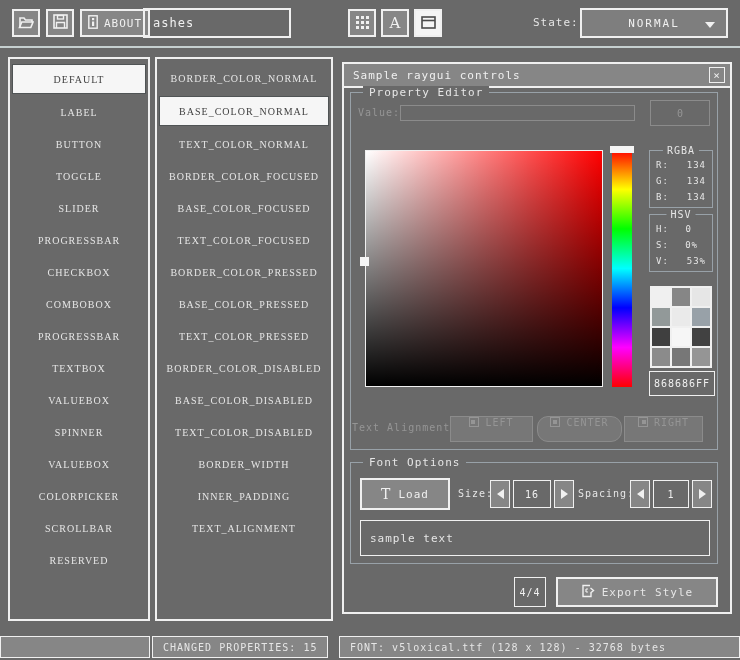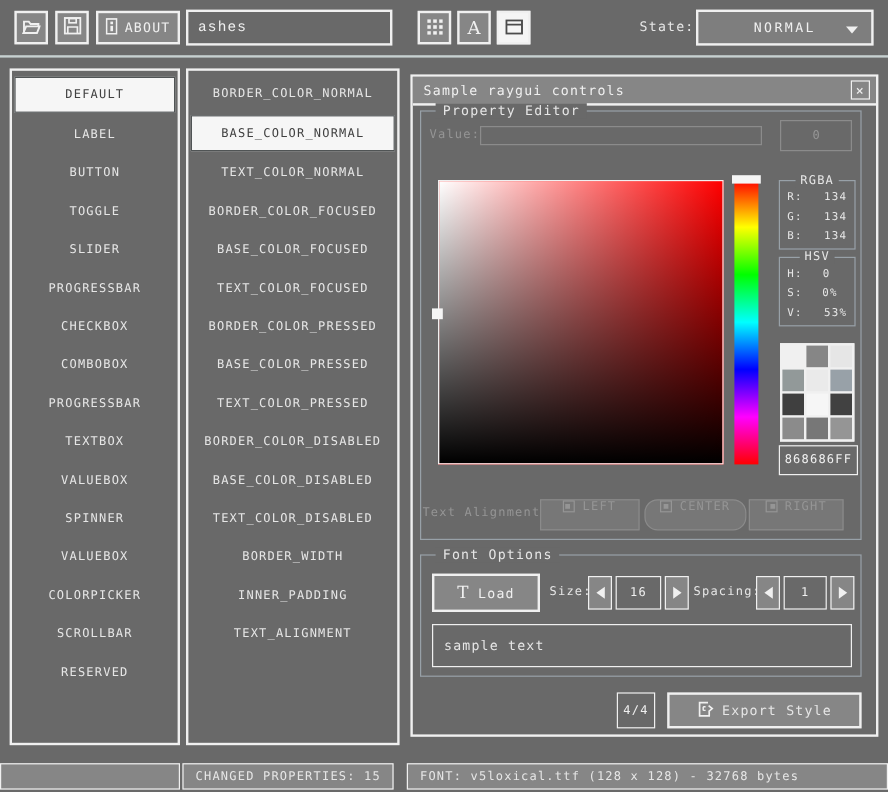--- a/index.html
+++ b/index.html
@@ -18,21 +18,21 @@
   .tb-btn.active{background:#f5f5f5;color:#4c4c4c;}
   #name-input{border:2px solid #f0f0f0;background:transparent;color:#f0f0f0;
     font-family:"DejaVu Sans Mono",monospace;font-size:12px;padding:0 8px;outline:none;letter-spacing:1px;}
   .label-txt{color:#e6e6e6;font-size:11px;letter-spacing:1px;}
   #state-dropdown{border:2px solid #f0f0f0;background:#7e7e7e;color:#f0f0f0;font-size:11px;letter-spacing:2px;}
   .tri-down{width:0;height:0;border-left:5px solid transparent;border-right:5px solid transparent;border-top:6px solid #f0f0f0;}
   .tri-left{width:0;height:0;border-top:5px solid transparent;border-bottom:5px solid transparent;border-right:7px solid #f0f0f0;}
   .tri-right{width:0;height:0;border-top:5px solid transparent;border-bottom:5px solid transparent;border-left:7px solid #f0f0f0;}
 
   
-  .panel{border:2px solid #f0f0f0;background:#696969;padding-top:5px;}
+  .panel{border:2px solid #f0f0f0;background:#696969;padding-top:5px;font-family:Liberation Serif, serif;}
   .list-item{height:28px;margin:0 2px 4px 2px;display:flex;align-items:center;justify-content:center;
     font-size:10px;color:#e6e6e6;letter-spacing:1px;cursor:pointer;white-space:nowrap;}
   .list-item.selected{background:#f6f6f6;color:#414141;border:1px solid #505455;}
 
   
   #sample-window{left:342px;top:62px;width:390px;height:552px;border:2px solid #f0f0f0;background:#696969;}
   #window-titlebar{position:absolute;left:0;top:0;width:100%;height:24px;background:#868686;
     border-bottom:2px solid #f0f0f0;display:flex;align-items:center;box-sizing:border-box;
     padding-left:9px;color:#f0f0f0;font-size:11px;letter-spacing:1px;}
   #window-close{position:absolute;right:5px;top:3px;width:16px;height:16px;border:1px solid #f0f0f0;
@@ -108,21 +108,21 @@
   <div class="abs tb-btn flexc" style="left:80px;top:9px;width:70px;height:28px;gap:6px;font-size:11px;letter-spacing:1px;">
     <span>
       <svg width="10" height="14" viewBox="0 0 10 14">
         <rect x="0.8" y="0.8" width="8.4" height="12.4" fill="none" stroke="#f0f0f0" stroke-width="1.4"></rect>
         <rect x="4" y="3" width="2.2" height="2.2" fill="#f0f0f0"></rect>
         <rect x="4" y="6.5" width="2.2" height="4.5" fill="#f0f0f0"></rect>
       </svg>
     </span>
     <span>ABOUT</span>
   </div>
-  <input id="name-input" class="abs" style="left: 155px; top: 8px; width: 172px; height: 30px; font-family: Liberation Mono, monospace;" value="ashes">
+  <input id="name-input" class="abs" style="left: 143px; top: 8px; width: 148px; height: 30px;" value="ashes">
   <div class="abs tb-btn flexc" style="left:348px;top:9px;width:28px;height:28px;">
     <span>
       <svg width="13" height="13" viewBox="0 0 13 13">
         <g fill="#f0f0f0">
           <rect x="0" y="0" width="3" height="3"></rect>
             <rect x="5" y="0" width="3" height="3"></rect>
             <rect x="10" y="0" width="3" height="3"></rect>
           <rect x="0" y="5" width="3" height="3"></rect>
             <rect x="5" y="5" width="3" height="3"></rect>
             <rect x="10" y="5" width="3" height="3"></rect>

